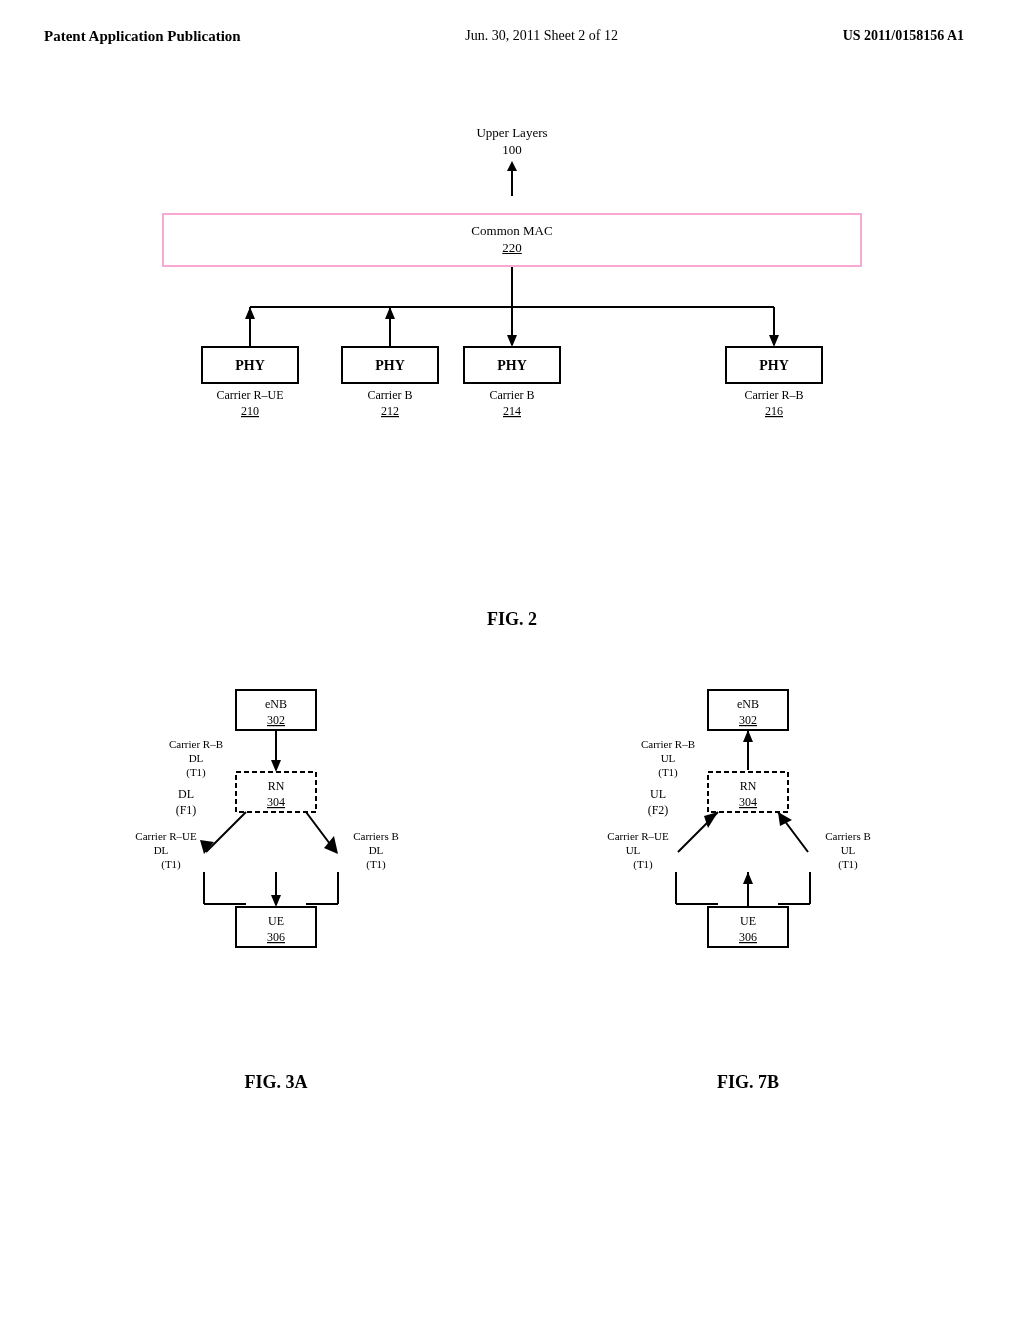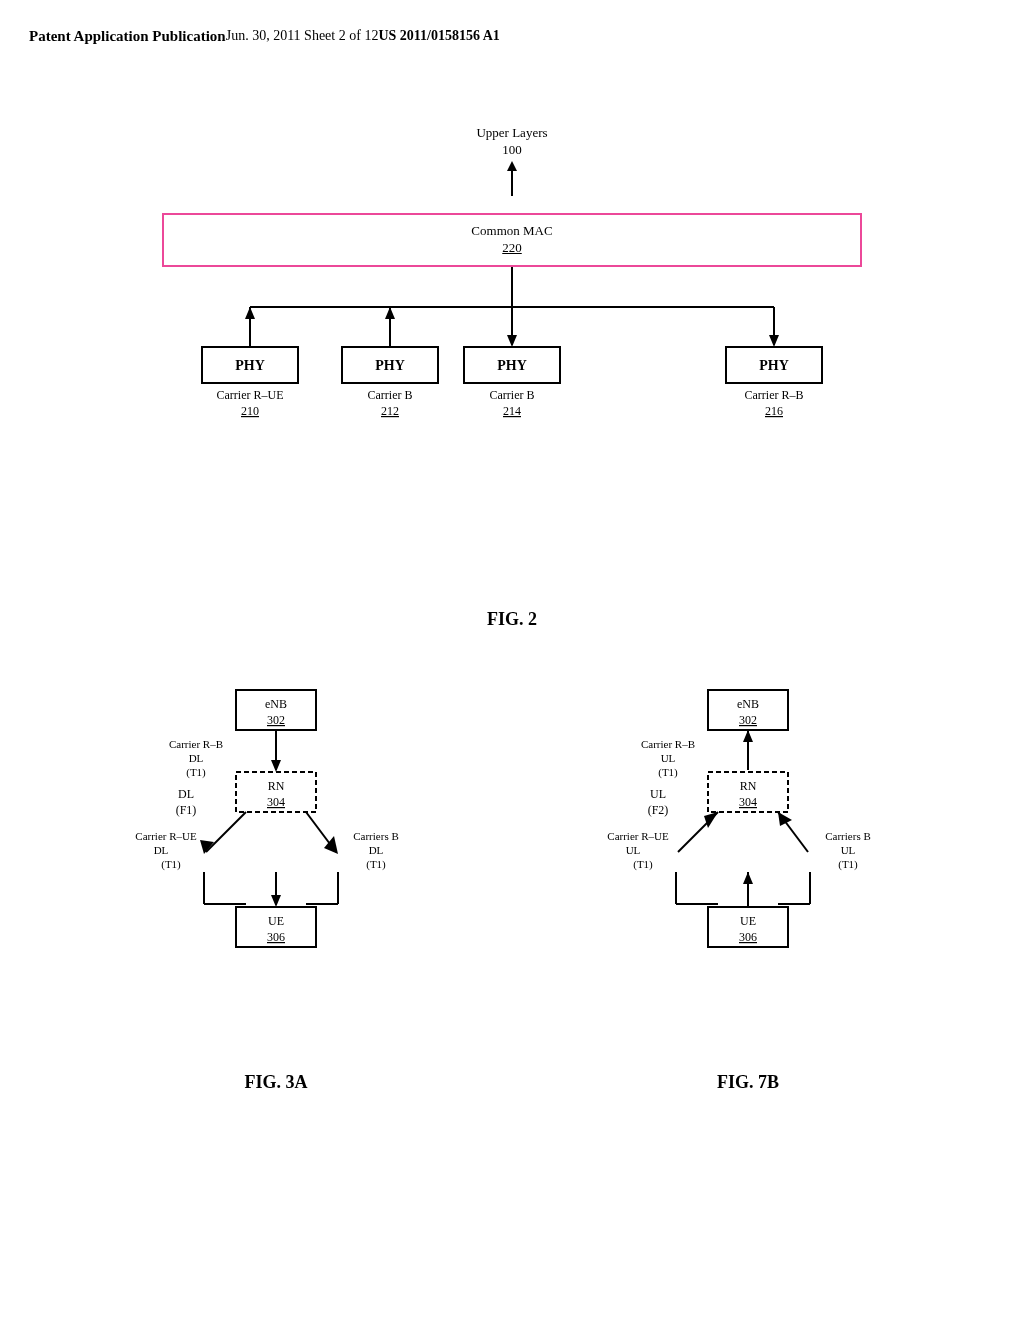--- a/index.html
+++ b/index.html
@@ -8,22 +8,23 @@
       height: 1320px;
       background: #fff;
       font-family: 'Times New Roman', Times, serif;
       position: relative;
       overflow: hidden;
     }
 
     
     .header {
       display: flex;
+      justify-content: space-between;
       align-items: flex-start;
-      padding: 28px 60px 0 29px;
+      padding: 28px 60px 0 44px;
       font-size: 14px;
     }
     .header-left {
       font-weight: bold;
       font-size: 15px;
     }
     .header-center {
       font-size: 14px;
       text-align: center;
     }
@@ -55,21 +56,21 @@
     .upper-layers-label {
       font-size: 13px;
       text-align: center;
       line-height: 1.3;
     }
     .upper-layers-label span {
       display: block;
     }
     .common-mac-box {
       width: 700px;
-      border: 2px solid #ec4899;
+      border: 2px solid #f9a8d4;
       padding: 8px 0;
       text-align: center;
       font-size: 13px;
       line-height: 1.3;
     }
 
     
     .fig-caption {
       font-size: 18px;
       font-weight: bold;

